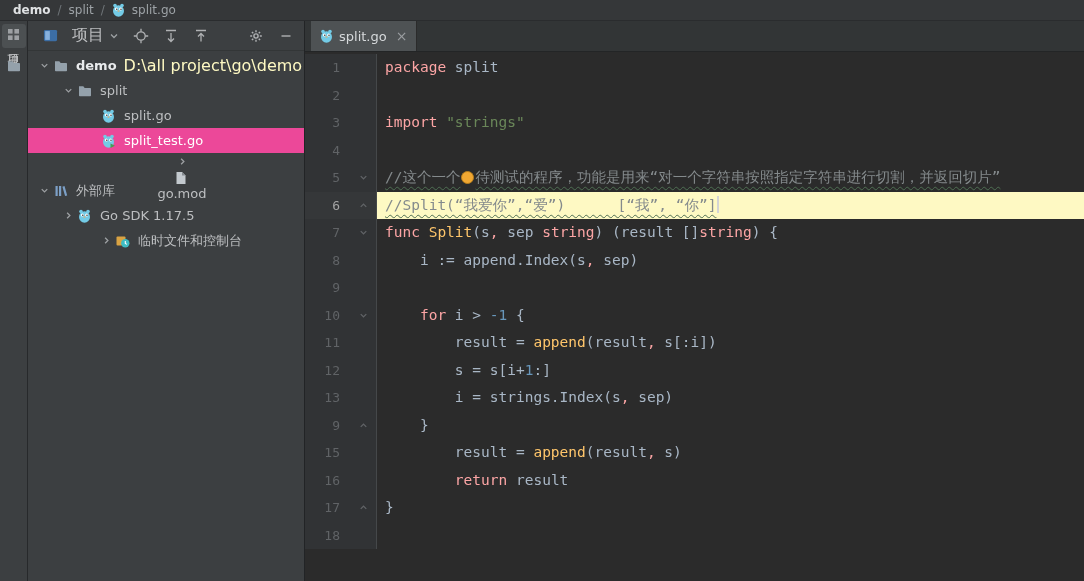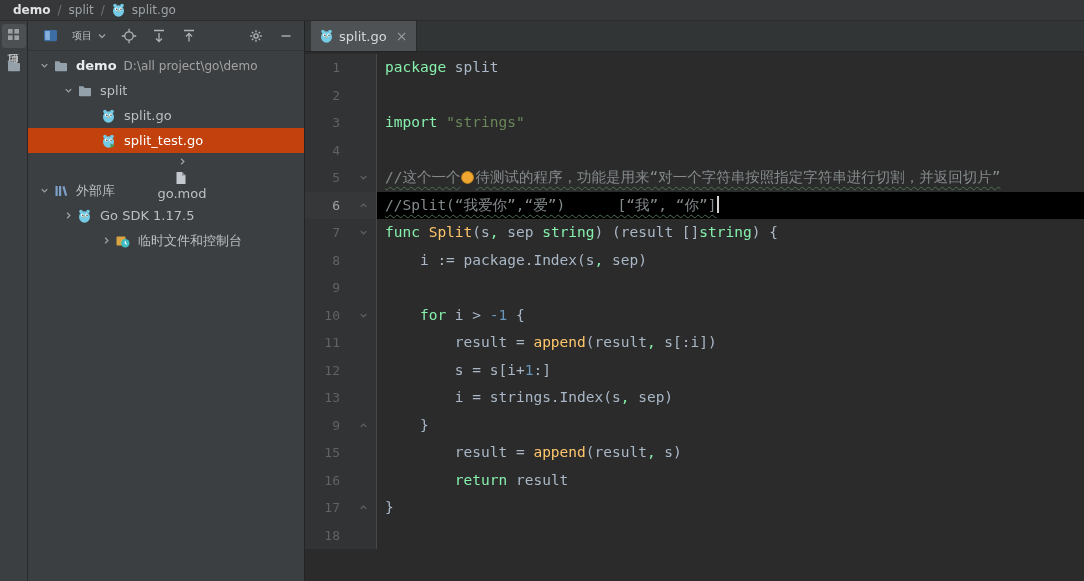--- a/index.html
+++ b/index.html
@@ -22,51 +22,51 @@
   .stripe-btn{display:flex;flex-direction:column;align-items:center;gap:3px;padding:4px 2px;border-radius:3px;width:24px}
   .stripe-btn.active{background:#4c5052}
   .vlabel{writing-mode:vertical-rl;text-orientation:upright;font-size:12px;color:#bfc1c3;line-height:14px}
   .sicon{display:inline-flex}
 
   
   .project-panel{flex:0 0 277px;width:277px;background:#3c3f41;border-right:1px solid #222426;
     display:flex;flex-direction:column;min-height:0}
   .panel-toolbar{flex:0 0 30px;display:flex;align-items:center;padding:0 10px 0 14px;gap:13px;
     border-bottom:1px solid #333637}
-  .pt-label{font-size:10px;color:#bcbec0}
+  .pt-label{font-size:16px;color:#bcbec0}
   .pt-icon{display:inline-flex;align-items:center;justify-content:center;width:17px;height:17px}
   .pt-caret{display:inline-flex;margin-left:-8px}
   .pt-spacer{flex:1}
   .tree{flex:1;overflow:hidden;padding-top:2px;font-size:13px;color:#bdbfc1;white-space:nowrap}
   .tree-row{height:25px;display:flex;align-items:center}
-  .tree-row.selected{background:#c2410c;color:#fff}
+  .tree-row.selected{background:#ec4899;color:#fff}
   .chev{flex:0 0 16px;width:16px;height:16px;display:inline-flex;align-items:center;justify-content:center}
   .ticon{flex:0 0 17px;display:inline-flex;align-items:center;margin:0 5px 0 2px}
   .tlabel.bold{font-weight:bold;color:#e9ebed}
-  .tsub{color:#a3a3a3;margin-left:7px;font-size:12px}
+  .tsub{color:#fef9c3;margin-left:7px;font-size:16px}
 
   
   .editor-col{flex:1;display:flex;flex-direction:column;min-width:0;background:#2b2b2b}
   .tab-bar{flex:0 0 31px;background:#323536;display:flex;align-items:stretch;border-bottom:1px solid #232526}
   .tab{display:flex;align-items:center;gap:6px;background:#4e5254;color:#d6d9db;font-size:13px;
     padding:0 9px;margin-left:6px;border-right:1px solid #2b2b2b}
   .tab-close{color:#9b9ea1;font-size:14px;margin-left:3px;line-height:1}
   .editor{flex:1;overflow:hidden;padding-top:2px;
     font-family:"DejaVu Sans Mono","DejaVu Sans",monospace;font-size:14.5px}
   .eline{display:flex;height:27.5px;line-height:27.5px;white-space:pre}
   .lnum{flex:0 0 46px;width:46px;text-align:right;padding-right:11px;color:#606366;
     background:#313335;font-size:13px}
   .lfold{flex:0 0 26px;width:26px;background:#313335;border-right:1px solid #45484a;
     display:flex;align-items:center;justify-content:center}
   .lcode{flex:1;padding-left:8px;color:#a9b7c6}
-  .eline.current .lcode{background:#000000}
+  .eline.current .lcode{background:#fef9c3}
   .eline.current .lnum{color:#a4a4a4;background:#353739}
   .eline.current .lfold{background:#353739}
 
-  .tok-kw{color:#86efac}
+  .tok-kw{color:#fca5a5}
   .tok-pl{color:#a9b7c6}
   .tok-str{color:#6a8759}
   .tok-num{color:#6897bb}
   .tok-fn{color:#ffc66b}
   .tok-cmt,.tok-cmtw{color:#848a8c}
   .tok-cmtw{text-decoration:underline;text-decoration-style:wavy;
     text-decoration-color:#4e6e52;text-decoration-thickness:1px;text-underline-offset:4px}
   .bulb{display:inline-block;width:13px;height:13px;border-radius:50%;
     background:#f0a732;border:1px solid #b97f1d;vertical-align:-2px;margin:0 1px}
   .caret{display:inline-block;width:2px;height:17px;background:#d4d4d4;vertical-align:-3px;margin-left:1px}
@@ -315,21 +315,21 @@
           <div class="eline"><span class="lnum">4</span><span class="lfold"></span><span class="lcode"></span></div>
           <div class="eline"><span class="lnum">5</span><span class="lfold"><svg width="11" height="11" viewBox="0 0 12 12" fill="none">
                 <path d="M3 4.5l3 3 3-3" stroke="#606366" stroke-width="1.5"></path>
               </svg></span><span class="lcode"><span class="tok-cmtw">//这个一个</span><span class="bulb"></span><span class="tok-cmtw">待测试的程序，功能是用来“对一个字符串按照指定字符串进行切割，并返回切片”</span></span></div>
           <div class="eline current"><span class="lnum">6</span><span class="lfold"><svg width="11" height="11" viewBox="0 0 12 12" fill="none">
                 <path d="M3 7.5l3-3 3 3" stroke="#606366" stroke-width="1.5"></path>
               </svg></span><span class="lcode"><span class="tok-cmtw">//Split(“我爱你”,“爱”)      [“我”, “你”]</span><span class="caret"></span></span></div>
           <div class="eline"><span class="lnum">7</span><span class="lfold"><svg width="11" height="11" viewBox="0 0 12 12" fill="none">
                 <path d="M3 4.5l3 3 3-3" stroke="#606366" stroke-width="1.5"></path>
               </svg></span><span class="lcode"><span class="tok-kw">func </span><span class="tok-fn">Split</span><span class="tok-pl">(s</span><span class="tok-kw">,</span><span class="tok-pl"> sep </span><span class="tok-kw">string</span><span class="tok-pl">) (result []</span><span class="tok-kw">string</span><span class="tok-pl">) {</span></span></div>
-          <div class="eline"><span class="lnum">8</span><span class="lfold"></span><span class="lcode"><span class="tok-pl">    i := package.Index(s</span><span class="tok-kw">,</span><span class="tok-pl"> sep)</span></span></div>
+          <div class="eline"><span class="lnum">8</span><span class="lfold"></span><span class="lcode"><span class="tok-pl">    i := append.Index(s</span><span class="tok-kw">,</span><span class="tok-pl"> sep)</span></span></div>
           <div class="eline"><span class="lnum">9</span><span class="lfold"></span><span class="lcode"></span></div>
           <div class="eline"><span class="lnum">10</span><span class="lfold"><svg width="11" height="11" viewBox="0 0 12 12" fill="none">
                 <path d="M3 4.5l3 3 3-3" stroke="#606366" stroke-width="1.5"></path>
               </svg></span><span class="lcode"><span class="tok-pl">    </span><span class="tok-kw">for</span><span class="tok-pl"> i &gt; </span><span class="tok-num">-1</span><span class="tok-pl"> {</span></span></div>
           <div class="eline"><span class="lnum">11</span><span class="lfold"></span><span class="lcode"><span class="tok-pl">        result = </span><span class="tok-fn">append</span><span class="tok-pl">(result</span><span class="tok-kw">,</span><span class="tok-pl"> s[:i])</span></span></div>
           <div class="eline"><span class="lnum">12</span><span class="lfold"></span><span class="lcode"><span class="tok-pl">        s = s[i+</span><span class="tok-num">1</span><span class="tok-pl">:]</span></span></div>
           <div class="eline"><span class="lnum">13</span><span class="lfold"></span><span class="lcode"><span class="tok-pl">        i = strings.Index(s</span><span class="tok-kw">,</span><span class="tok-pl"> sep)</span></span></div>
           <div class="eline"><span class="lnum">9</span><span class="lfold"><svg width="11" height="11" viewBox="0 0 12 12" fill="none">
                 <path d="M3 7.5l3-3 3 3" stroke="#606366" stroke-width="1.5"></path>
               </svg></span><span class="lcode"><span class="tok-pl">    }</span></span></div>

